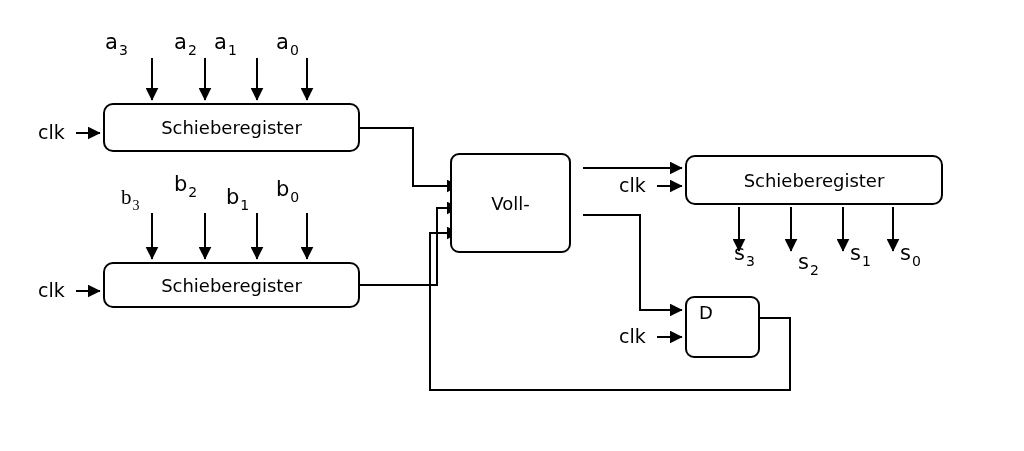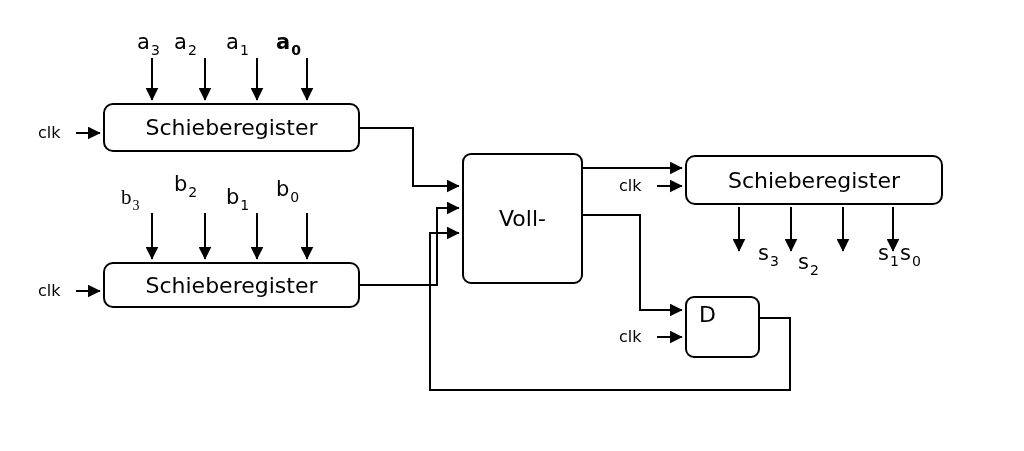--- a/index.html
+++ b/index.html
@@ -15,31 +15,31 @@
   }
   .wires { position: absolute; left: 0; top: 0; }
   .box {
     position: absolute;
     border: 2px solid #000000;
     border-radius: 10px;
     background: #ffffff;
     display: flex;
     align-items: center;
     justify-content: center;
-    font-size: 22px;
+    font-size: 18px;
     white-space: nowrap;
   }
   .adder { flex-direction: column; line-height: 27px; border-radius: 9px; }
   .dff {
     justify-content: flex-start;
     align-items: flex-start;
     padding: 4px 0 0 12px;
     border-radius: 9px;
   }
-  .lbl { position: absolute; font-size: 16px; line-height: 19px; }
+  .lbl { position: absolute; font-size: 19px; line-height: 19px; }
   .sig { position: absolute; font-size: 21px; line-height: 21px; white-space: nowrap; }
   .sig .sub { font-size: 14px; position: relative; top: 6px; margin-left: 1px; }
 </style>
 </head>
 <body>
 
 <div class="stage">
 
   <svg class="wires" width="1024" height="451" aria-hidden="true">
     <defs>
@@ -85,45 +85,45 @@
   </svg>
 
   <div class="box" style="left:103px; top:103px; width:257px; height:49px;">
     <span>Schieberegister</span>
   </div>
 
   <div class="box" style="left:103px; top:262px; width:257px; height:46px;">
     <span>Schieberegister</span>
   </div>
 
-  <div class="box adder" style="left:462px; top:153px; width:121px; height:131px;">
+  <div class="box adder" style="left:450px; top:153px; width:121px; height:100px;">
     <span>Voll-</span>
   </div>
 
   <div class="box" style="left:685px; top:155px; width:258px; height:50px;">
     <span>Schieberegister</span>
   </div>
 
   <div class="box dff" style="left:685px; top:296px; width:75px; height:62px;">
     <span>D</span>
   </div>
 
   <div class="lbl" style="left:38px; top:123px;">clk</div>
   <div class="lbl" style="left:38px; top:281px;">clk</div>
   <div class="lbl" style="left:619px; top:176px;">clk</div>
   <div class="lbl" style="left:619px; top:327px;">clk</div>
 
-  <div class="sig" style="left:137px; top:32px;"><span>a</span><span class="sub">3</span></div>
+  <div class="sig" style="left:105px; top:32px;"><span>a</span><span class="sub">3</span></div>
   <div class="sig" style="left:174px; top:32px;"><span>a</span><span class="sub">2</span></div>
-  <div class="sig" style="left:226px; top:32px;"><span>a</span><span class="sub">1</span></div>
-  <div class="sig" style="left:276px; top:32px;font-weight:bold;"><span>a</span><span class="sub">0</span></div>
+  <div class="sig" style="left:214px; top:32px;"><span>a</span><span class="sub">1</span></div>
+  <div class="sig" style="left:276px; top:32px;"><span>a</span><span class="sub">0</span></div>
 
   <div class="sig" style="left:121px; top:187px;font-family:Liberation Serif, serif;"><span>b</span><span class="sub">3</span></div>
   <div class="sig" style="left:174px; top:174px;"><span>b</span><span class="sub">2</span></div>
   <div class="sig" style="left:226px; top:187px;"><span>b</span><span class="sub">1</span></div>
   <div class="sig" style="left:276px; top:179px;"><span>b</span><span class="sub">0</span></div>
 
-  <div class="sig" style="left:758px; top:243px;"><span>s</span><span class="sub">3</span></div>
+  <div class="sig" style="left:734px; top:243px;"><span>s</span><span class="sub">3</span></div>
   <div class="sig" style="left:798px; top:252px;"><span>s</span><span class="sub">2</span></div>
-  <div class="sig" style="left:850px; top:243px;margin-left:28px;"><span>s</span><span class="sub">1</span></div>
+  <div class="sig" style="left:850px; top:243px;"><span>s</span><span class="sub">1</span></div>
   <div class="sig" style="left:900px; top:243px;text-align:center;"><span>s</span><span class="sub">0</span></div>
 
 </div>
 
 </body></html>

